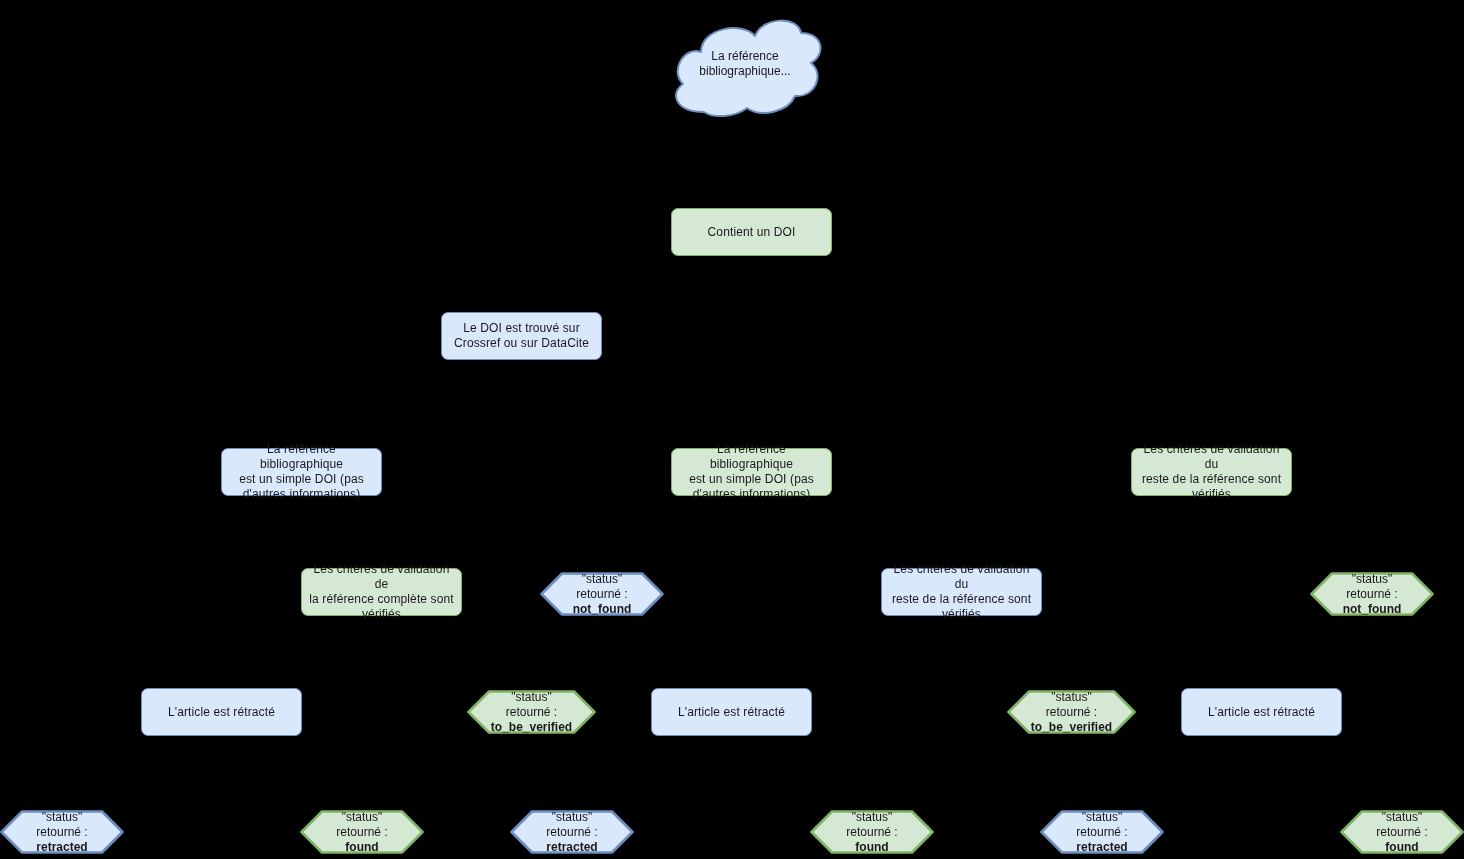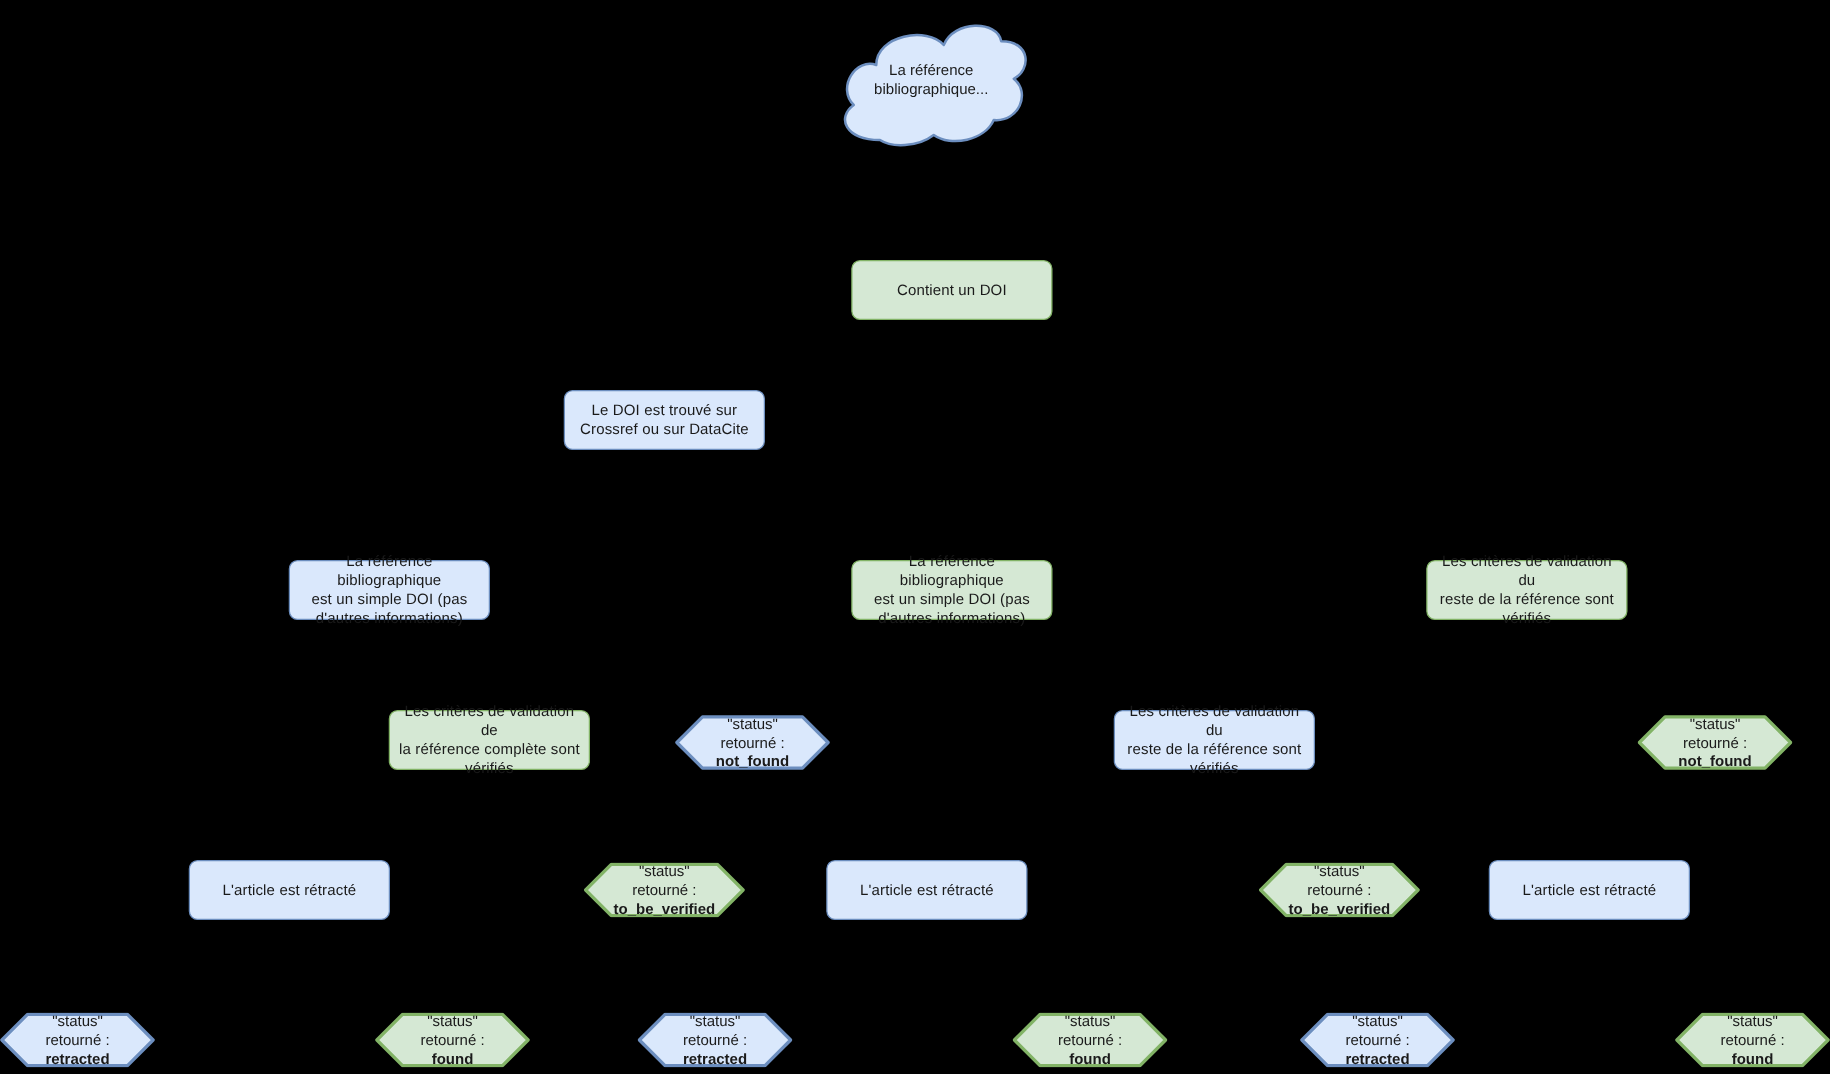--- a/index.html
+++ b/index.html
@@ -31,21 +31,20 @@
   }
   .node .label {
     padding: 0 6px;
     white-space: pre-line;
   }
   
   .rect {
     border-radius: 7px;
     border-width: 1.6px;
     border-style: solid;
-    margin-left: 10px;
   }
   .rect.blue {
     background: #dae8fc;
     border-color: #6c8ebf;
   }
   .rect.green {
     background: #d5e8d4;
     border-color: #82b366;
   }
   

